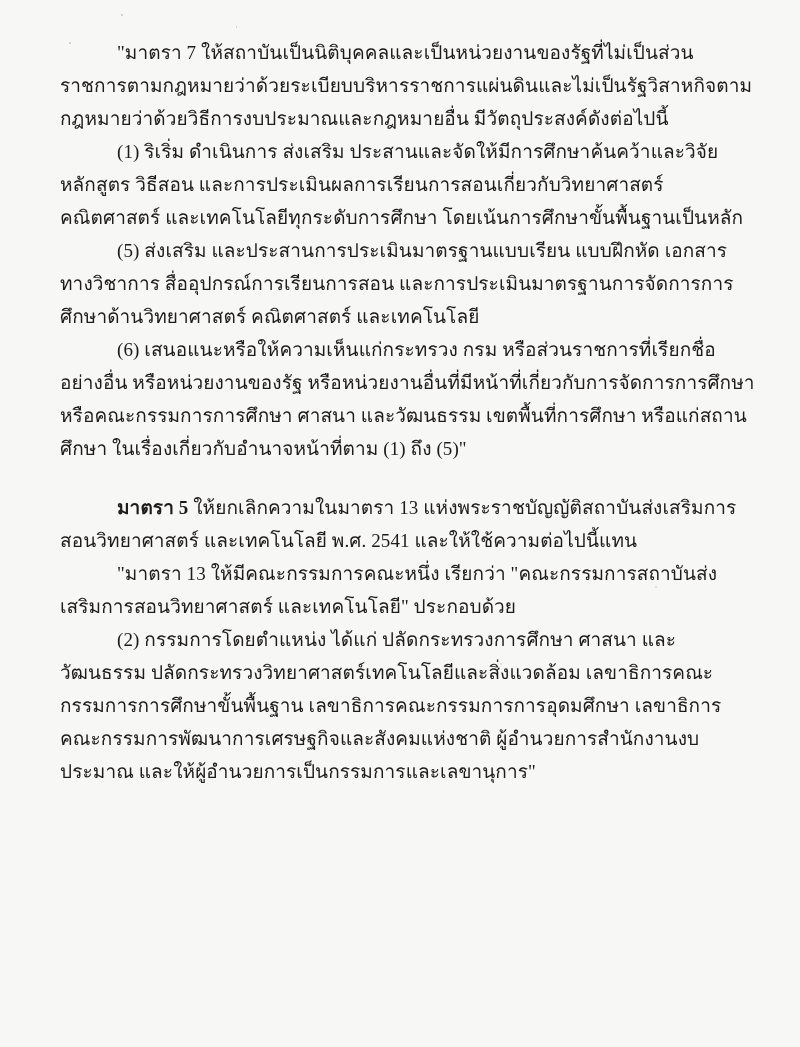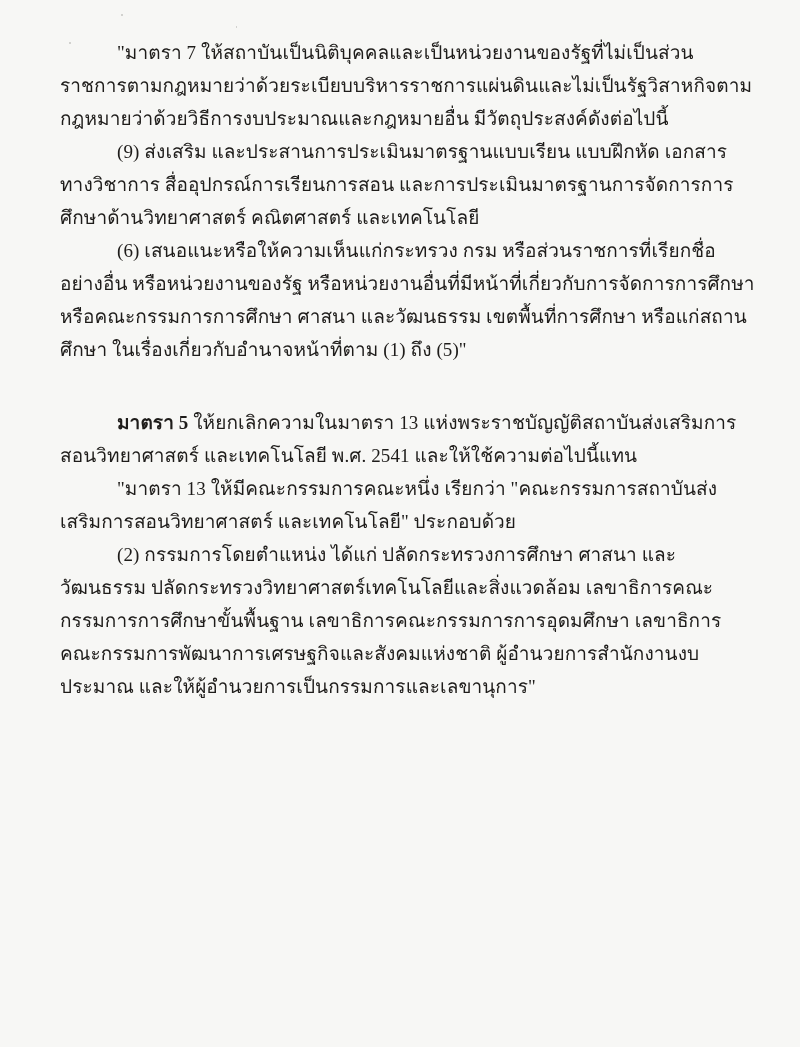--- a/index.html
+++ b/index.html
@@ -27,21 +27,21 @@
     line-height: 33px;
     letter-spacing: 0.1px;
   }
   p.para {
     margin: 0;
     text-indent: 57px;
     text-align: left;
     word-break: normal;
   }
   p.para.gap-before {
-    margin-top: 40px;
+    margin-top: 26px;
   }
   .lead-bold {
     font-weight: bold;
   }
   
   .speck {
     position: absolute;
     background: #8a8a86;
     border-radius: 50%;
     opacity: 0.45;
@@ -57,21 +57,22 @@
 
 <div class="page">
   <span class="speck s1"></span>
   <span class="speck s2"></span>
   <span class="speck s3"></span>
   <span class="speck s4"></span>
   <span class="speck s5"></span>
 
   <div class="doc-body">
     <p class="para">"มาตรา 7 ให้สถาบันเป็นนิติบุคคลและเป็นหน่วยงานของรัฐที่ไม่เป็นส่วนราชการตามกฎหมายว่าด้วยระเบียบบริหารราชการแผ่นดินและไม่เป็นรัฐวิสาหกิจตามกฎหมายว่าด้วยวิธีการงบประมาณและกฎหมายอื่น มีวัตถุประสงค์ดังต่อไปนี้</p>
-    <p class="para">(9) ส่งเสริม และประสานการประเมินมาตรฐานแบบเรียน แบบฝึกหัด เอกสารทางวิชาการ สื่ออุปกรณ์การเรียนการสอน และการประเมินมาตรฐานการจัดการการศึกษาด้านวิทยาศาสตร์ คณิตศาสตร์ และเทคโนโลยี</p>
+    <p class="para">(1) ริเริ่ม ดำเนินการ ส่งเสริม ประสานและจัดให้มีการศึกษาค้นคว้าและวิจัยหลักสูตร วิธีสอน และการประเมินผลการเรียนการสอนเกี่ยวกับวิทยาศาสตร์ คณิตศาสตร์ และเทคโนโลยีทุกระดับการศึกษา โดยเน้นการศึกษาขั้นพื้นฐานเป็นหลัก</p>
+    <p class="para">(5) ส่งเสริม และประสานการประเมินมาตรฐานแบบเรียน แบบฝึกหัด เอกสารทางวิชาการ สื่ออุปกรณ์การเรียนการสอน และการประเมินมาตรฐานการจัดการการศึกษาด้านวิทยาศาสตร์ คณิตศาสตร์ และเทคโนโลยี</p>
     <p class="para">(6) เสนอแนะหรือให้ความเห็นแก่กระทรวง กรม หรือส่วนราชการที่เรียกชื่ออย่างอื่น หรือหน่วยงานของรัฐ หรือหน่วยงานอื่นที่มีหน้าที่เกี่ยวกับการจัดการการศึกษา หรือคณะกรรมการการศึกษา ศาสนา และวัฒนธรรม เขตพื้นที่การศึกษา หรือแก่สถานศึกษา ในเรื่องเกี่ยวกับอำนาจหน้าที่ตาม (1) ถึง (5)"</p>
 
     <p class="para gap-before"><span class="lead-bold">มาตรา 5</span><span> ให้ยกเลิกความในมาตรา 13 แห่งพระราชบัญญัติสถาบันส่งเสริมการสอนวิทยาศาสตร์ และเทคโนโลยี พ.ศ. 2541 และให้ใช้ความต่อไปนี้แทน</span></p>
 
     <p class="para">"มาตรา 13 ให้มีคณะกรรมการคณะหนึ่ง เรียกว่า "คณะกรรมการสถาบันส่งเสริมการสอนวิทยาศาสตร์ และเทคโนโลยี" ประกอบด้วย</p>
     <p class="para">(2) กรรมการโดยตำแหน่ง ได้แก่ ปลัดกระทรวงการศึกษา ศาสนา และวัฒนธรรม ปลัดกระทรวงวิทยาศาสตร์เทคโนโลยีและสิ่งแวดล้อม เลขาธิการคณะกรรมการการศึกษาขั้นพื้นฐาน เลขาธิการคณะกรรมการการอุดมศึกษา เลขาธิการคณะกรรมการพัฒนาการเศรษฐกิจและสังคมแห่งชาติ ผู้อำนวยการสำนักงานงบประมาณ และให้ผู้อำนวยการเป็นกรรมการและเลขานุการ"</p>
 
   </div>
 </div>
 

